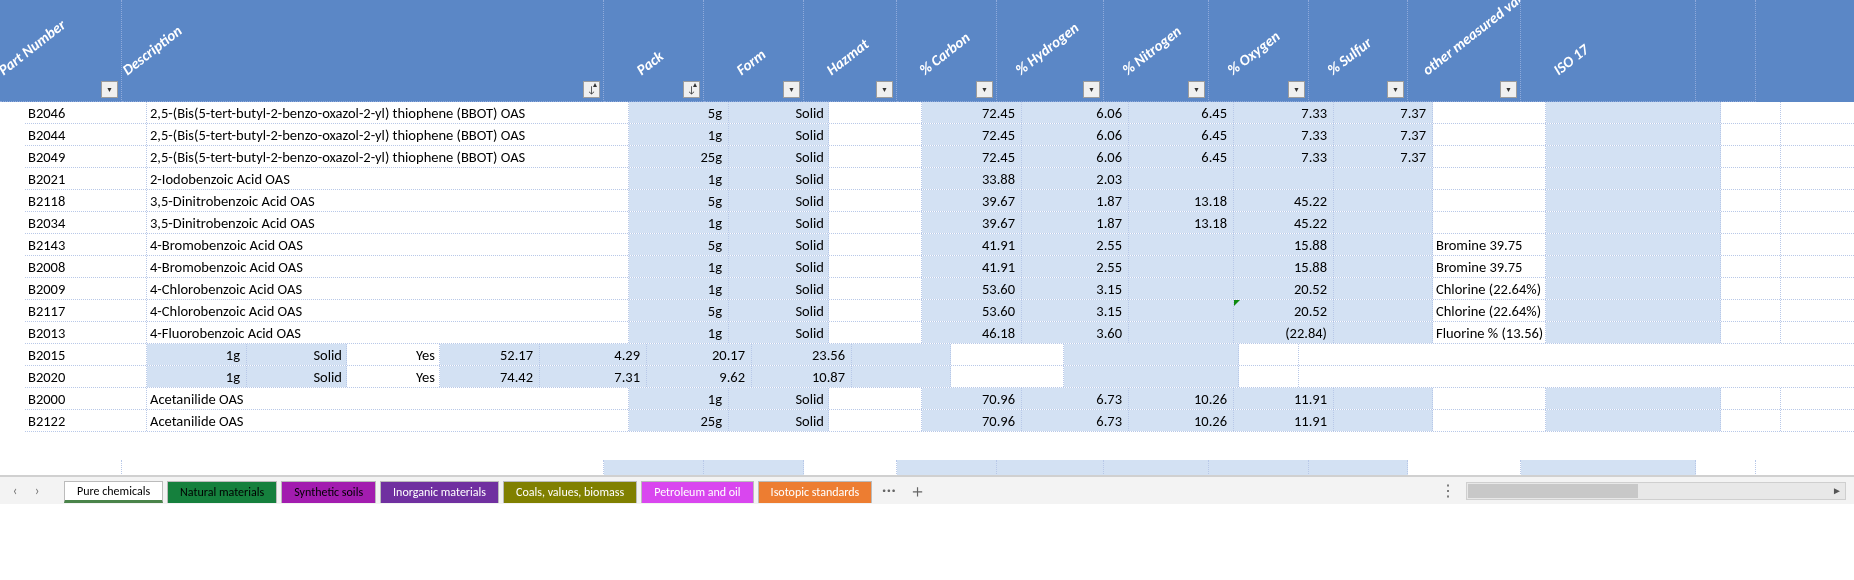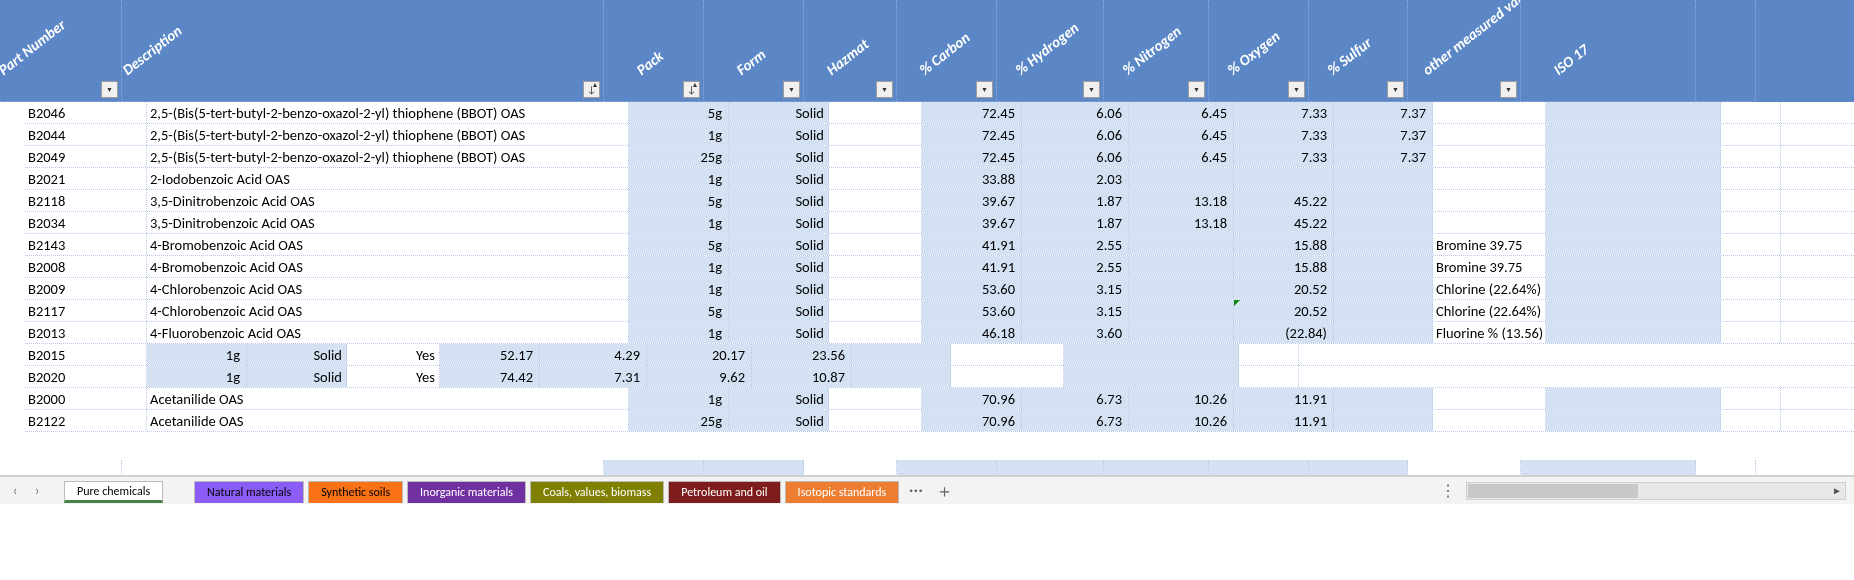--- a/index.html
+++ b/index.html
@@ -469,25 +469,25 @@
       <div class="data-cell c11 band"></div>
       <div class="data-cell c12 plain"></div>
     </div>
 
   <div class="tab-bar">
     <div class="nav-arrow">‹</div>
     <div class="nav-arrow">›</div>
     <div class="tab-spacer"></div>
     <div id="tabs-host" style="display:flex;gap:4px">
         <div class="tab active" style="background: rgb(255, 255, 255); color: rgb(0, 0, 0); border-bottom: 3px solid rgb(74, 132, 74);">Pure chemicals</div>
-        <div class="tab" style="background: #8b5cf6; color: rgb(0, 0, 0); margin-left: 27px;">Natural materials</div>
-        <div class="tab" style="background: #f97316; color: rgb(0, 0, 0);">Synthetic soils</div>
+        <div class="tab" style="background: #15803d; color: rgb(0, 0, 0);">Natural materials</div>
+        <div class="tab" style="background: #a21caf; color: rgb(0, 0, 0);">Synthetic soils</div>
         <div class="tab" style="background: rgb(112, 48, 160); color: rgb(255, 255, 255);">Inorganic materials</div>
         <div class="tab" style="background: rgb(128, 128, 0); color: rgb(255, 255, 255);">Coals, values, biomass</div>
-        <div class="tab" style="background: #7f1d1d; color: rgb(255, 255, 255);">Petroleum and oil</div>
+        <div class="tab" style="background: #d946ef; color: rgb(255, 255, 255);">Petroleum and oil</div>
         <div class="tab" style="background: rgb(237, 125, 49); color: rgb(255, 255, 255);">Isotopic standards</div>
       </div>
     <div class="more-tabs">···</div>
     <div class="add-tab">＋</div>
     <div class="scroll-area">
       <div class="opts">⋮</div>
       <div class="scrollbar-h">
         <div class="arr l">◄</div>
         <div class="thumb"></div>
         <div class="arr r">►</div>

